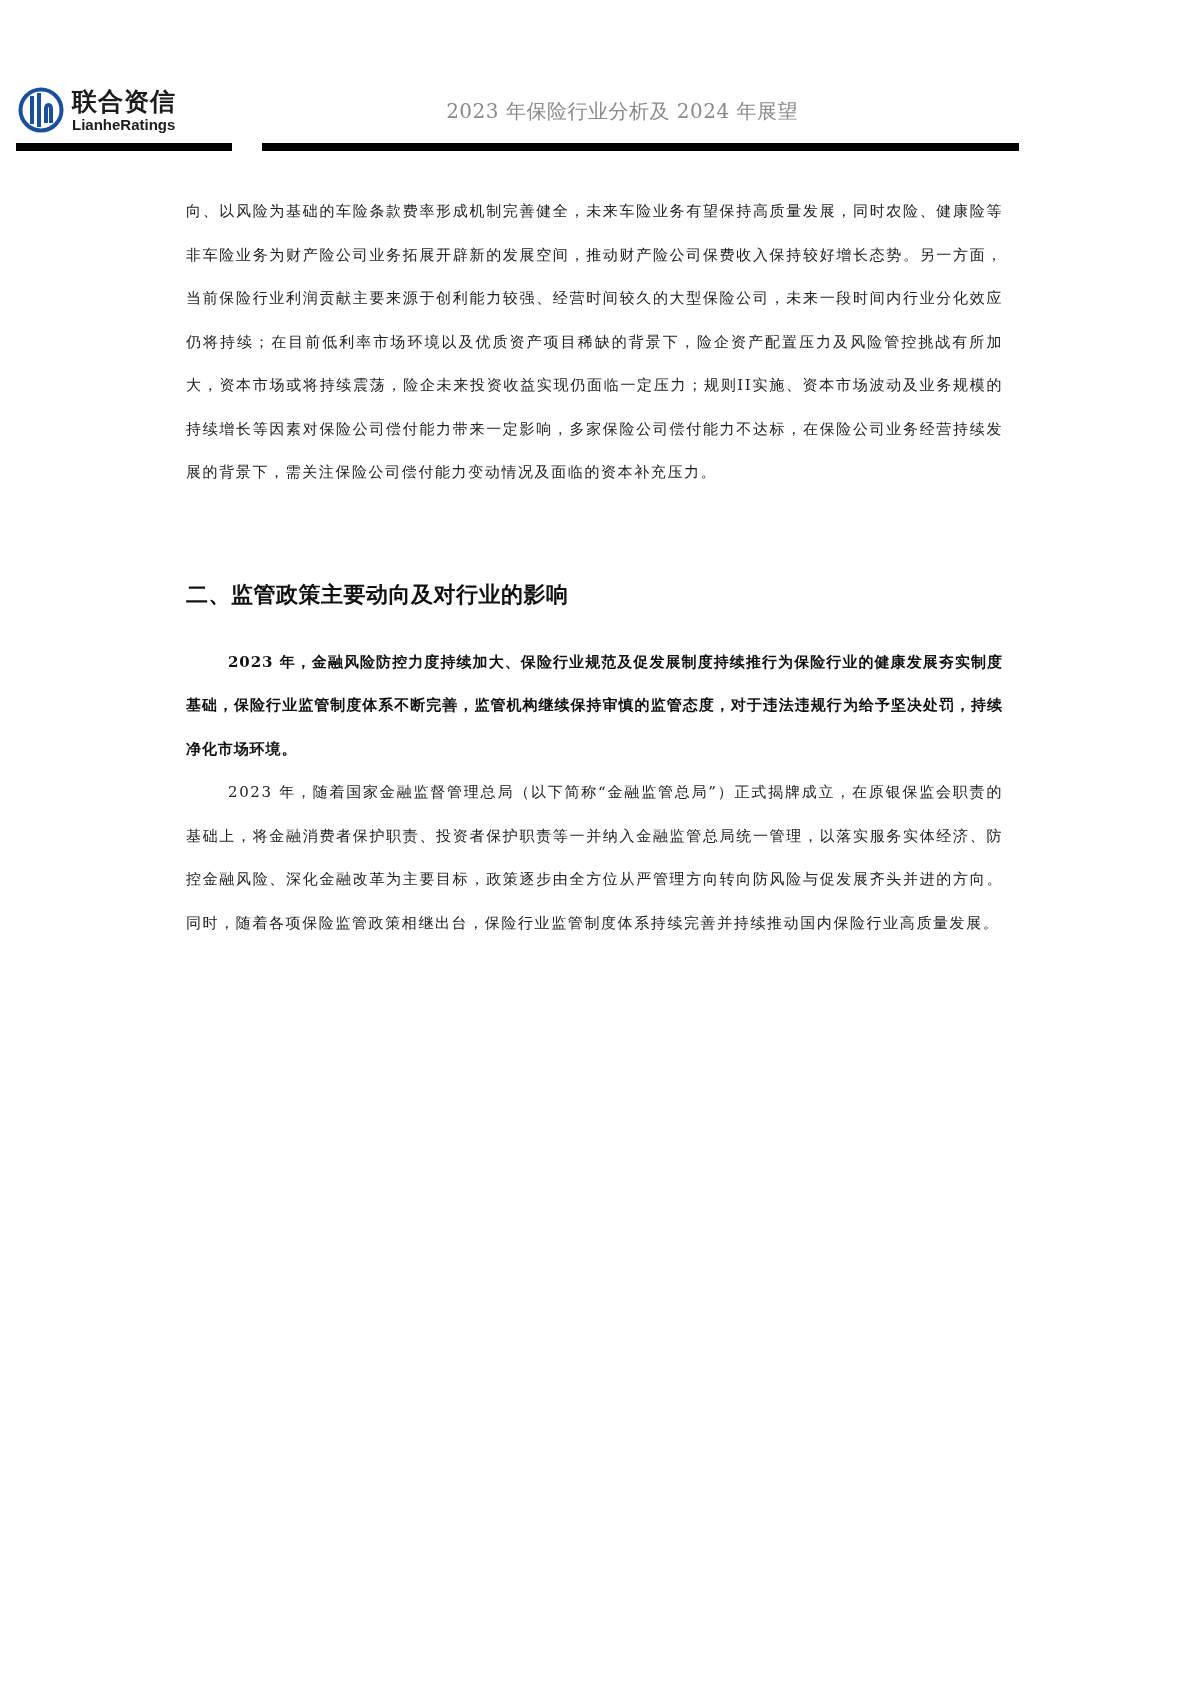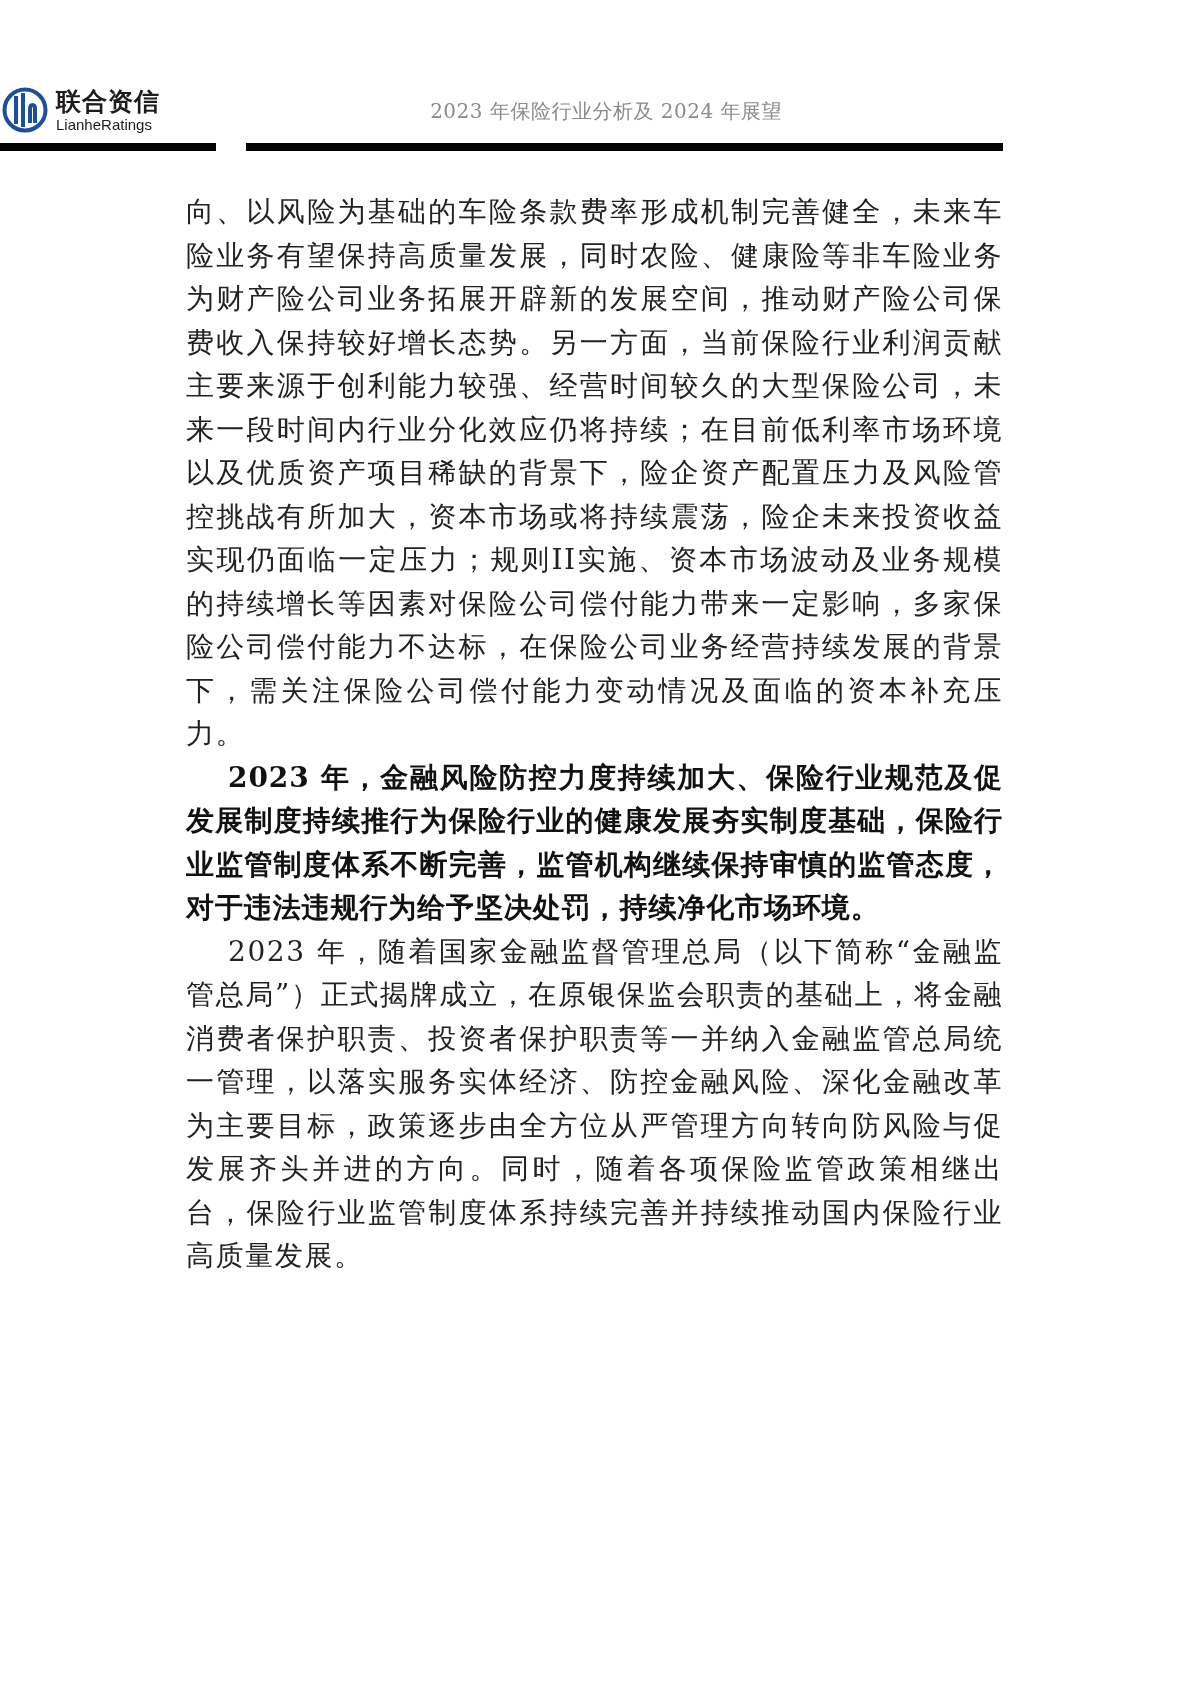--- a/index.html
+++ b/index.html
@@ -1,28 +1,28 @@
 <!DOCTYPE html>
 <html><head>
 <meta charset="utf-8">
 <style>
   html, body { margin: 0; padding: 0; background: #ffffff; }
   body { width: 1200px; height: 1698px; position: relative; overflow: hidden;
          font-family: "DejaVu Serif", "Liberation Serif", serif; color: #1a1a1a; }
-  .header { position: absolute; left: 0; top: 0; width: 980px; height: 160px; }
+  .header { position: absolute; left: 16px; top: 0; width: 980px; height: 160px; }
   .logo { position: absolute; left: 2px; top: 87px; display: flex; align-items: center; }
   .logo-mark { width: 46px; height: 46px; }
   .logo-text { margin-left: 8px; display: flex; flex-direction: column; }
   .logo-cn { font-family: "DejaVu Sans", sans-serif; font-weight: bold; font-size: 25px; color: #1c1c1c; letter-spacing: 1px; line-height: 28px; }
-  .logo-en { font-family: "Liberation Sans", sans-serif; font-weight: normal; font-size: 15px; color: #1c1c1c; line-height: 17px; }
+  .logo-en { font-family: "Liberation Sans", sans-serif; font-weight: bold; font-size: 15px; color: #1c1c1c; line-height: 17px; }
   .doc-title { position: absolute; right: 198px; top: 98px; font-family: "DejaVu Serif", serif; font-weight: normal; font-size: 20px; color: #8a8a8a; letter-spacing: 0.5px; }
   .rule-left { position: absolute; left: 0; top: 143px; width: 216px; height: 8px; background: #000; }
   .rule-right { position: absolute; left: 246px; top: 143px; width: 757px; height: 8px; background: #000; }
   .content { position: absolute; left: 186px; top: 190px; width: 817px; }
-  .para { margin: 0; font-size: 28px; line-height: 43.5px; text-align: justify; text-align-last: left; color: #222; letter-spacing: 1.6px; }
+  .para { margin: 0; font-size: 15px; line-height: 43.5px; text-align: justify; text-align-last: left; color: #222; letter-spacing: 1.6px; }
   .indent { text-indent: 42px; }
   .heading { margin: 80px 0 26px 0; font-family: "DejaVu Sans", sans-serif; font-weight: bold; font-size: 22px; line-height: 40px; color: #111; letter-spacing: 0.5px; }
   .bold-para { font-weight: bold; color: #111; letter-spacing: 0.9px; }
 </style>
 </head>
 <body>
 
 <div class="header">
   <div class="logo">
     <svg class="logo-mark" viewBox="0 0 46 46">
@@ -37,16 +37,17 @@
     </div>
   </div>
   <div class="doc-title">2023 年保险行业分析及 2024 年展望</div>
   <div class="rule-left"></div>
   <div class="rule-right"></div>
 </div>
 
 <div class="content">
   <p class="para">向、以风险为基础的车险条款费率形成机制完善健全，未来车险业务有望保持高质量发展，同时农险、健康险等非车险业务为财产险公司业务拓展开辟新的发展空间，推动财产险公司保费收入保持较好增长态势。另一方面，当前保险行业利润贡献主要来源于创利能力较强、经营时间较久的大型保险公司，未来一段时间内行业分化效应仍将持续；在目前低利率市场环境以及优质资产项目稀缺的背景下，险企资产配置压力及风险管控挑战有所加大，资本市场或将持续震荡，险企未来投资收益实现仍面临一定压力；规则II实施、资本市场波动及业务规模的持续增长等因素对保险公司偿付能力带来一定影响，多家保险公司偿付能力不达标，在保险公司业务经营持续发展的背景下，需关注保险公司偿付能力变动情况及面临的资本补充压力。</p>
 
+  <h2 class="heading">二、监管政策主要动向及对行业的影响</h2>
 
   <p class="para indent bold-para">2023 年，金融风险防控力度持续加大、保险行业规范及促发展制度持续推行为保险行业的健康发展夯实制度基础，保险行业监管制度体系不断完善，监管机构继续保持审慎的监管态度，对于违法违规行为给予坚决处罚，持续净化市场环境。</p>
   <p class="para indent">2023 年，随着国家金融监督管理总局（以下简称“金融监管总局”）正式揭牌成立，在原银保监会职责的基础上，将金融消费者保护职责、投资者保护职责等一并纳入金融监管总局统一管理，以落实服务实体经济、防控金融风险、深化金融改革为主要目标，政策逐步由全方位从严管理方向转向防风险与促发展齐头并进的方向。同时，随着各项保险监管政策相继出台，保险行业监管制度体系持续完善并持续推动国内保险行业高质量发展。</p>
 </div>
 
 </body></html>

